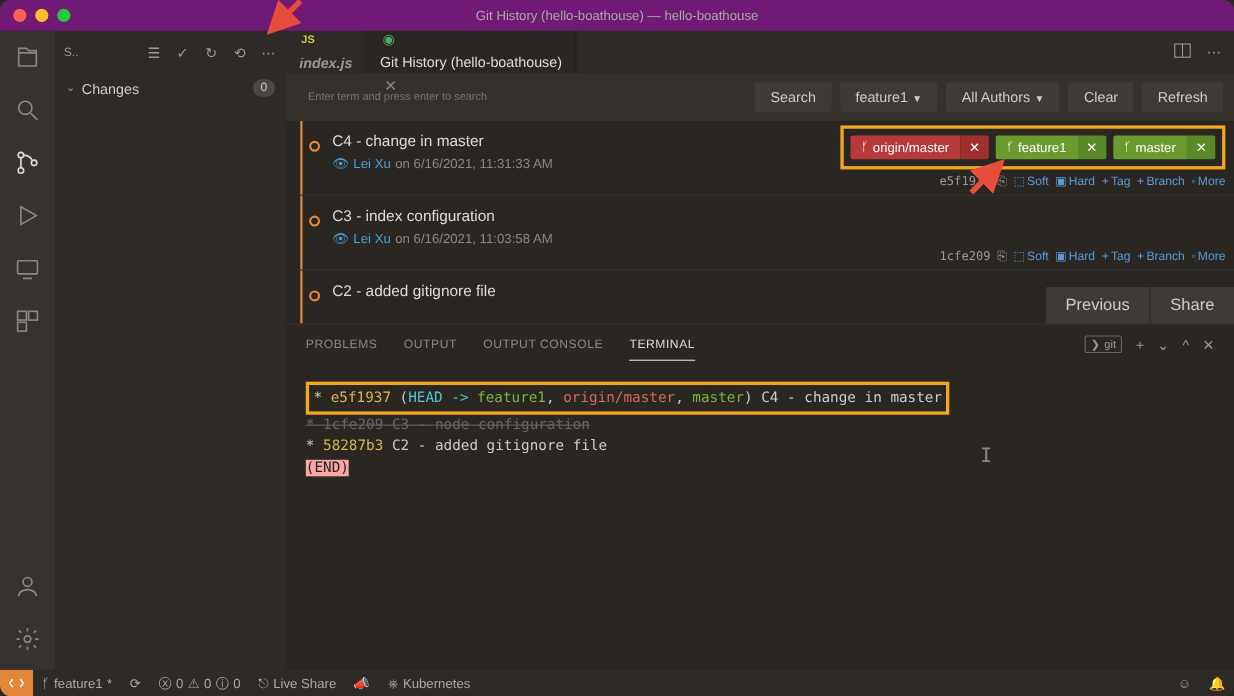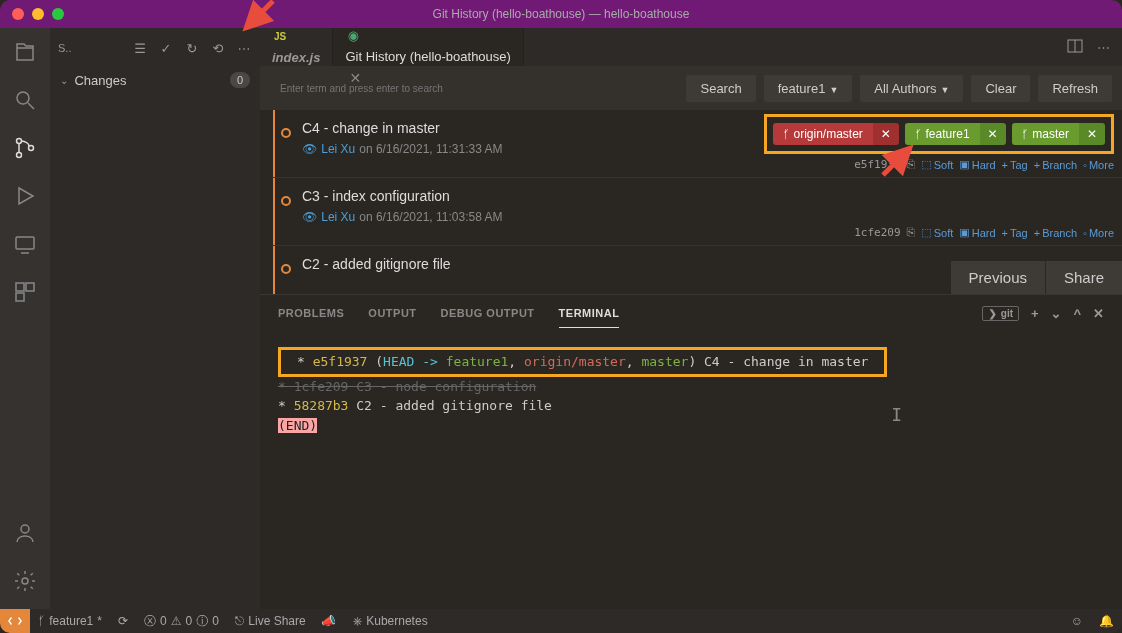--- a/index.html
+++ b/index.html
@@ -81,29 +81,29 @@
 
 .arrow { position: absolute; z-index: 5; }
 .arrow svg { display: block; }
 
 
 .pager { position: absolute; right: 0; bottom: 0; display: flex; background: #3a3733; }
 .pager button { background: #3e3b37; color: #ccc; border: none; padding: 8px 18px; font-size: 15px; cursor: pointer; border-left: 1px solid #2a2723; }
 
 
 .panel { flex: 1; display: flex; flex-direction: column; background: #2a2723; border-top: 1px solid #3a3733; }
-.panel-tabs { height: 36px; display: flex; align-items: center; padding: 0 18px; gap: 24px; font-weight: bold; }
+.panel-tabs { height: 36px; display: flex; align-items: center; padding: 0 18px; gap: 24px; }
 .ptab { color: #888; font-size: 11px; letter-spacing: 0.5px; cursor: pointer; padding: 8px 0; }
 .ptab.active { color: #ddd; border-bottom: 1px solid #ddd; }
 .panel-right { margin-left: auto; display: flex; align-items: center; gap: 12px; color: #999; }
 .panel-right span { cursor: pointer; }
 .term-kind { border: 1px solid #666; padding: 1px 5px; font-size: 10px; border-radius: 2px; display: inline-flex; gap: 4px; align-items: center; }
 
 .terminal { flex: 1; font-family: Menlo, Consolas, monospace; font-size: 13px; padding: 16px 18px; line-height: 1.5; position: relative; }
-.term-highlight { border: 3px solid #f5a623; padding: 2px 16px; display: inline-block; }
+.term-highlight { border: 3px solid #f5a623; padding: 2px 4px; display: inline-block; }
 .t-yellow { color: #d6b84a; }
 .t-cyan { color: #56c2d6; }
 .t-green { color: #7cb342; }
 .t-red { color: #d16b5a; }
 .end { background: #fca5a5; color: #222; }
 .strike { text-decoration: line-through; color: #666; }
 .term-cursor { position: absolute; right: 220px; top: 70px; color: #888; font-size: 18px; }
 
 
 .statusbar { height: 24px; background: #2d2a27; display: flex; align-items: center; font-size: 12px; color: #aaa; }
@@ -314,21 +314,21 @@
       <div class="pager">
         <button>Previous</button>
         <button>Share</button>
       </div>
     </div>
 
     <div class="panel">
       <div class="panel-tabs">
         <div class="ptab">PROBLEMS</div>
         <div class="ptab">OUTPUT</div>
-        <div class="ptab">DEBUG OUTPUT</div>
+        <div class="ptab">OUTPUT CONSOLE</div>
         <div class="ptab active">TERMINAL</div>
         <div class="panel-right">
           <span class="term-kind">❯ <span>git</span></span>
           <span>+</span>
           <span>⌄</span>
           <span>^</span>
           <span>✕</span>
         </div>
       </div>
 

